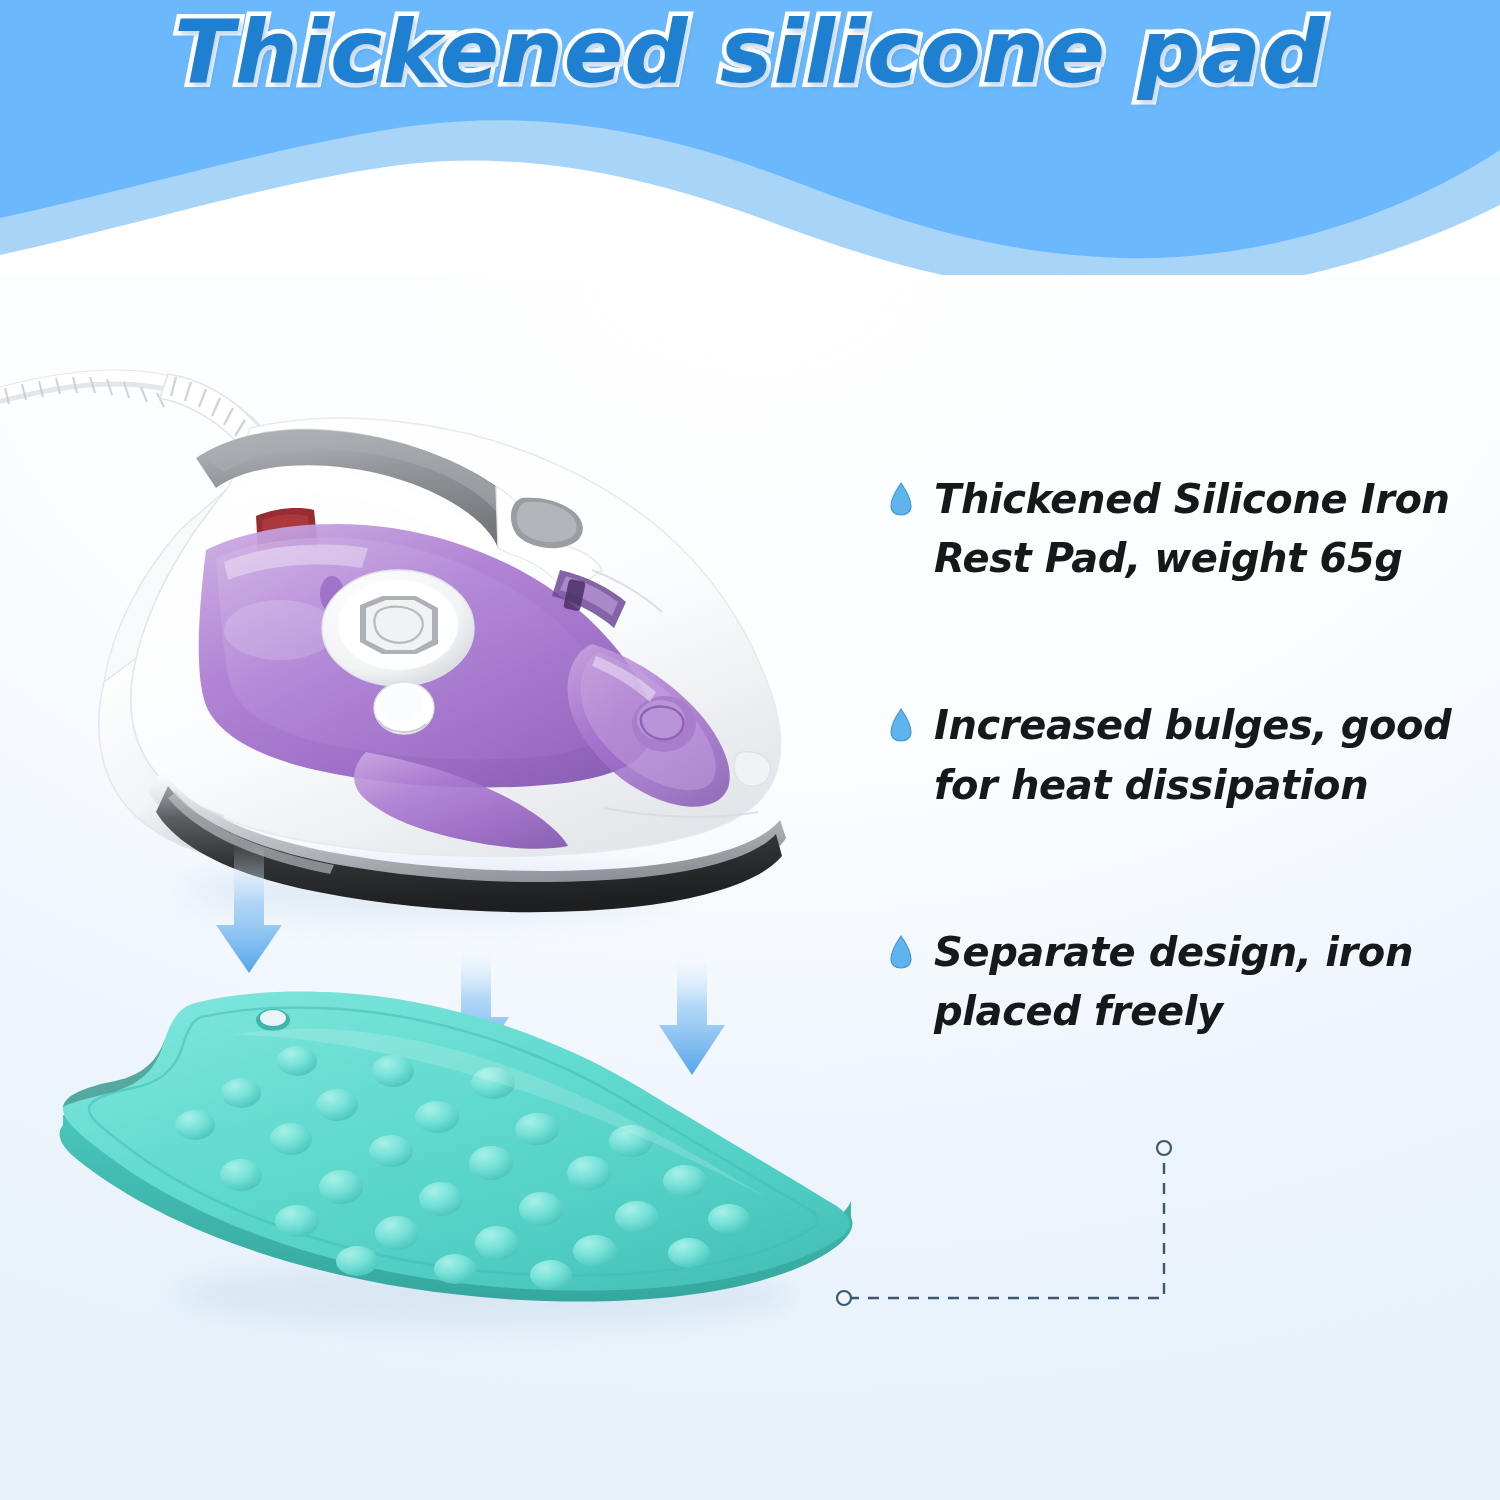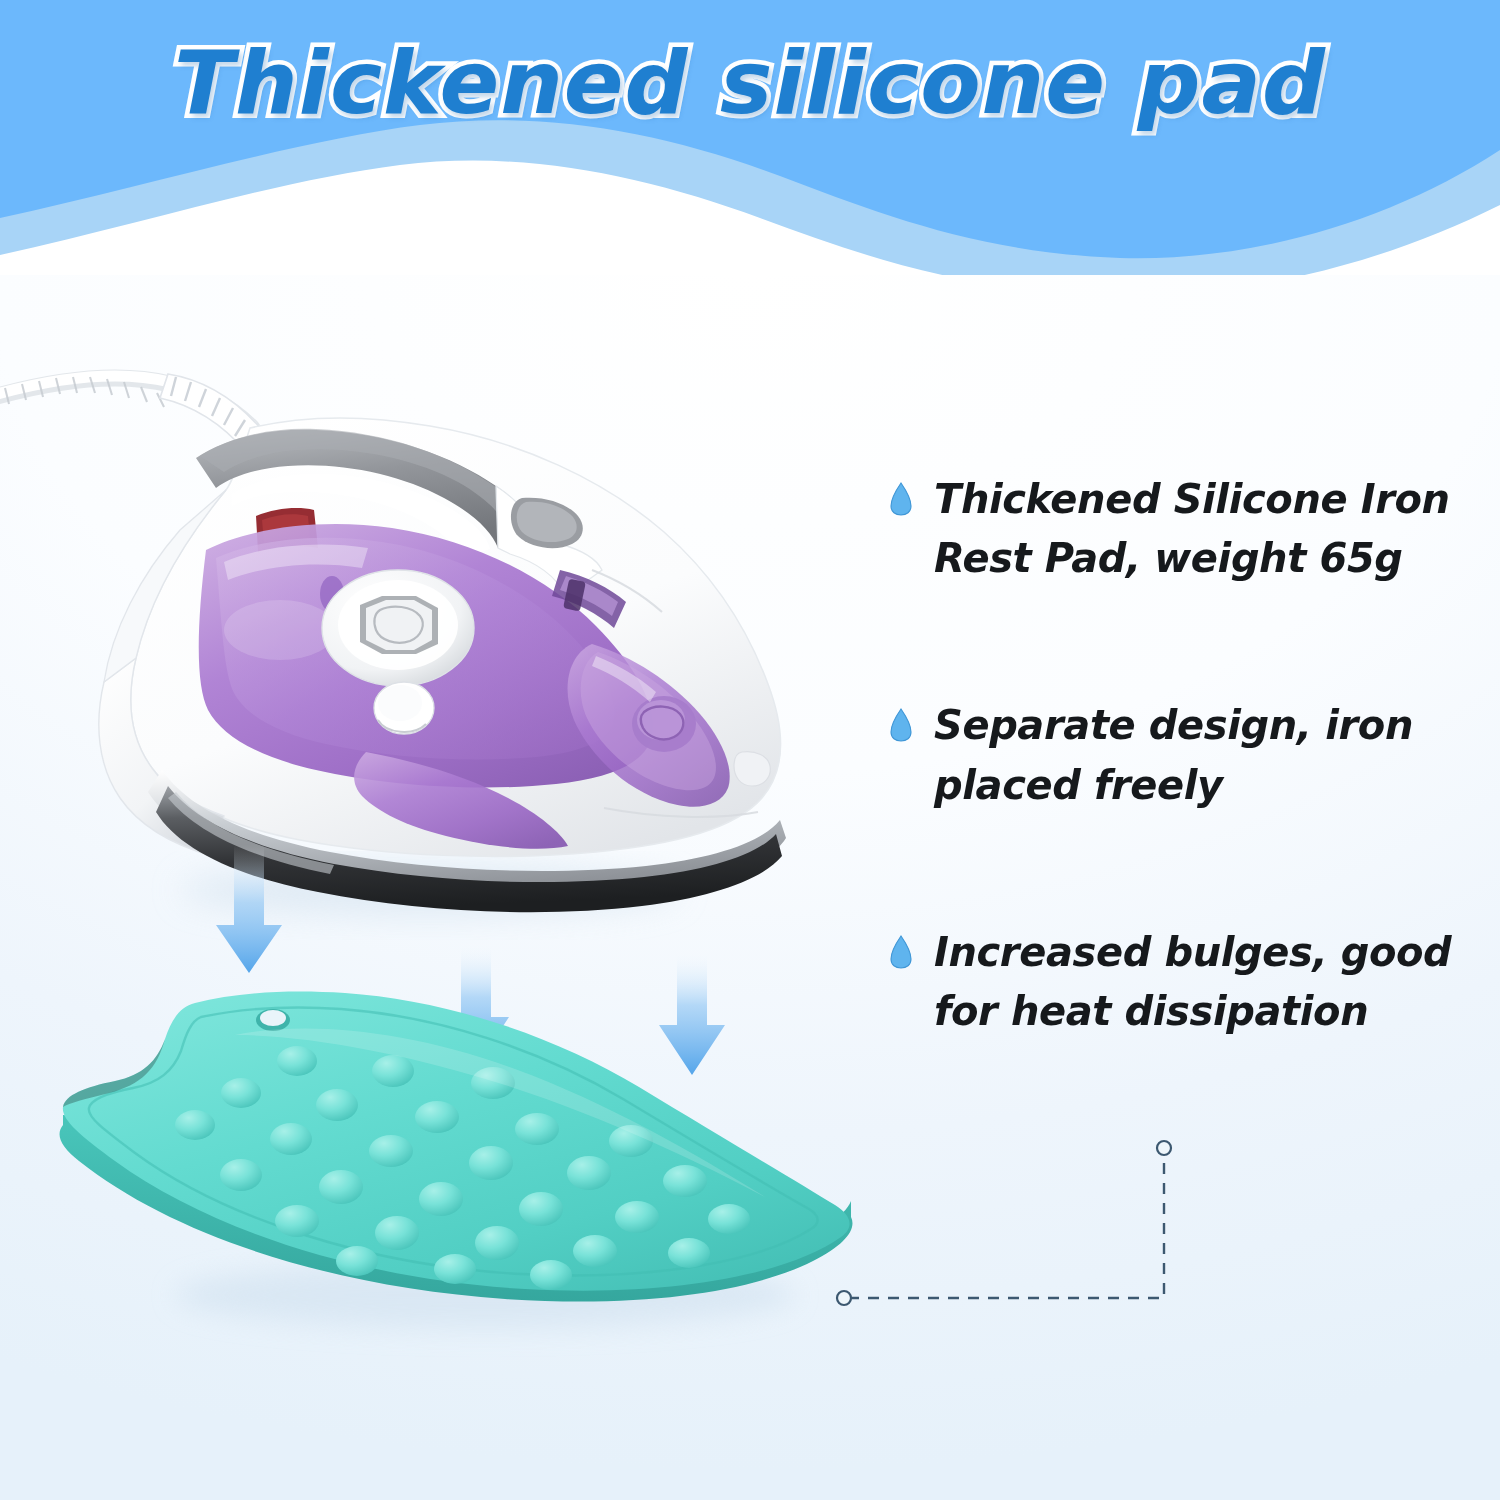--- a/index.html
+++ b/index.html
@@ -35,21 +35,20 @@
     overflow: hidden;
   }
   .header svg { display: block; }
 
   .title-wrap {
     position: absolute;
     top: 0; left: 0;
     width: 1500px;
     height: 165px;
     display: flex;
-    align-items: center;
     justify-content: center;
     pointer-events: none;
   }
   .title {
     font-family: "DejaVu Sans", sans-serif;
     font-size: 88px;
     font-weight: 700;
     font-style: italic;
     letter-spacing: 1px;
     color: #1f7fd0;
@@ -467,27 +466,27 @@
       </span>
       <span class="feature-text">Thickened Silicone Iron Rest Pad, weight 65g</span>
     </div>
 
     <div class="feature">
       <span class="bullet-icon">
         <svg viewBox="0 0 22 34" xmlns="http://www.w3.org/2000/svg">
           <path d="M11,1 C16.5,9 21,17.5 21,24 C21,30 16.5,33 11,33 C5.5,33 1,30 1,24 C1,17.5 5.5,9 11,1 Z" fill="#5fb4ee" stroke="#3f96d6" stroke-width="1.1"></path>
         </svg>
       </span>
-      <span class="feature-text">Separate design, iron placed freely</span>
+      <span class="feature-text">Increased bulges, good for heat dissipation</span>
     </div>
 
     <div class="feature">
       <span class="bullet-icon">
         <svg viewBox="0 0 22 34" xmlns="http://www.w3.org/2000/svg">
           <path d="M11,1 C16.5,9 21,17.5 21,24 C21,30 16.5,33 11,33 C5.5,33 1,30 1,24 C1,17.5 5.5,9 11,1 Z" fill="#5fb4ee" stroke="#3f96d6" stroke-width="1.1"></path>
         </svg>
       </span>
-      <span class="feature-text">Increased bulges, good for heat dissipation</span>
+      <span class="feature-text">Separate design, iron placed freely</span>
     </div>
 
   </div>
 
 </div>
 
 </body></html>

